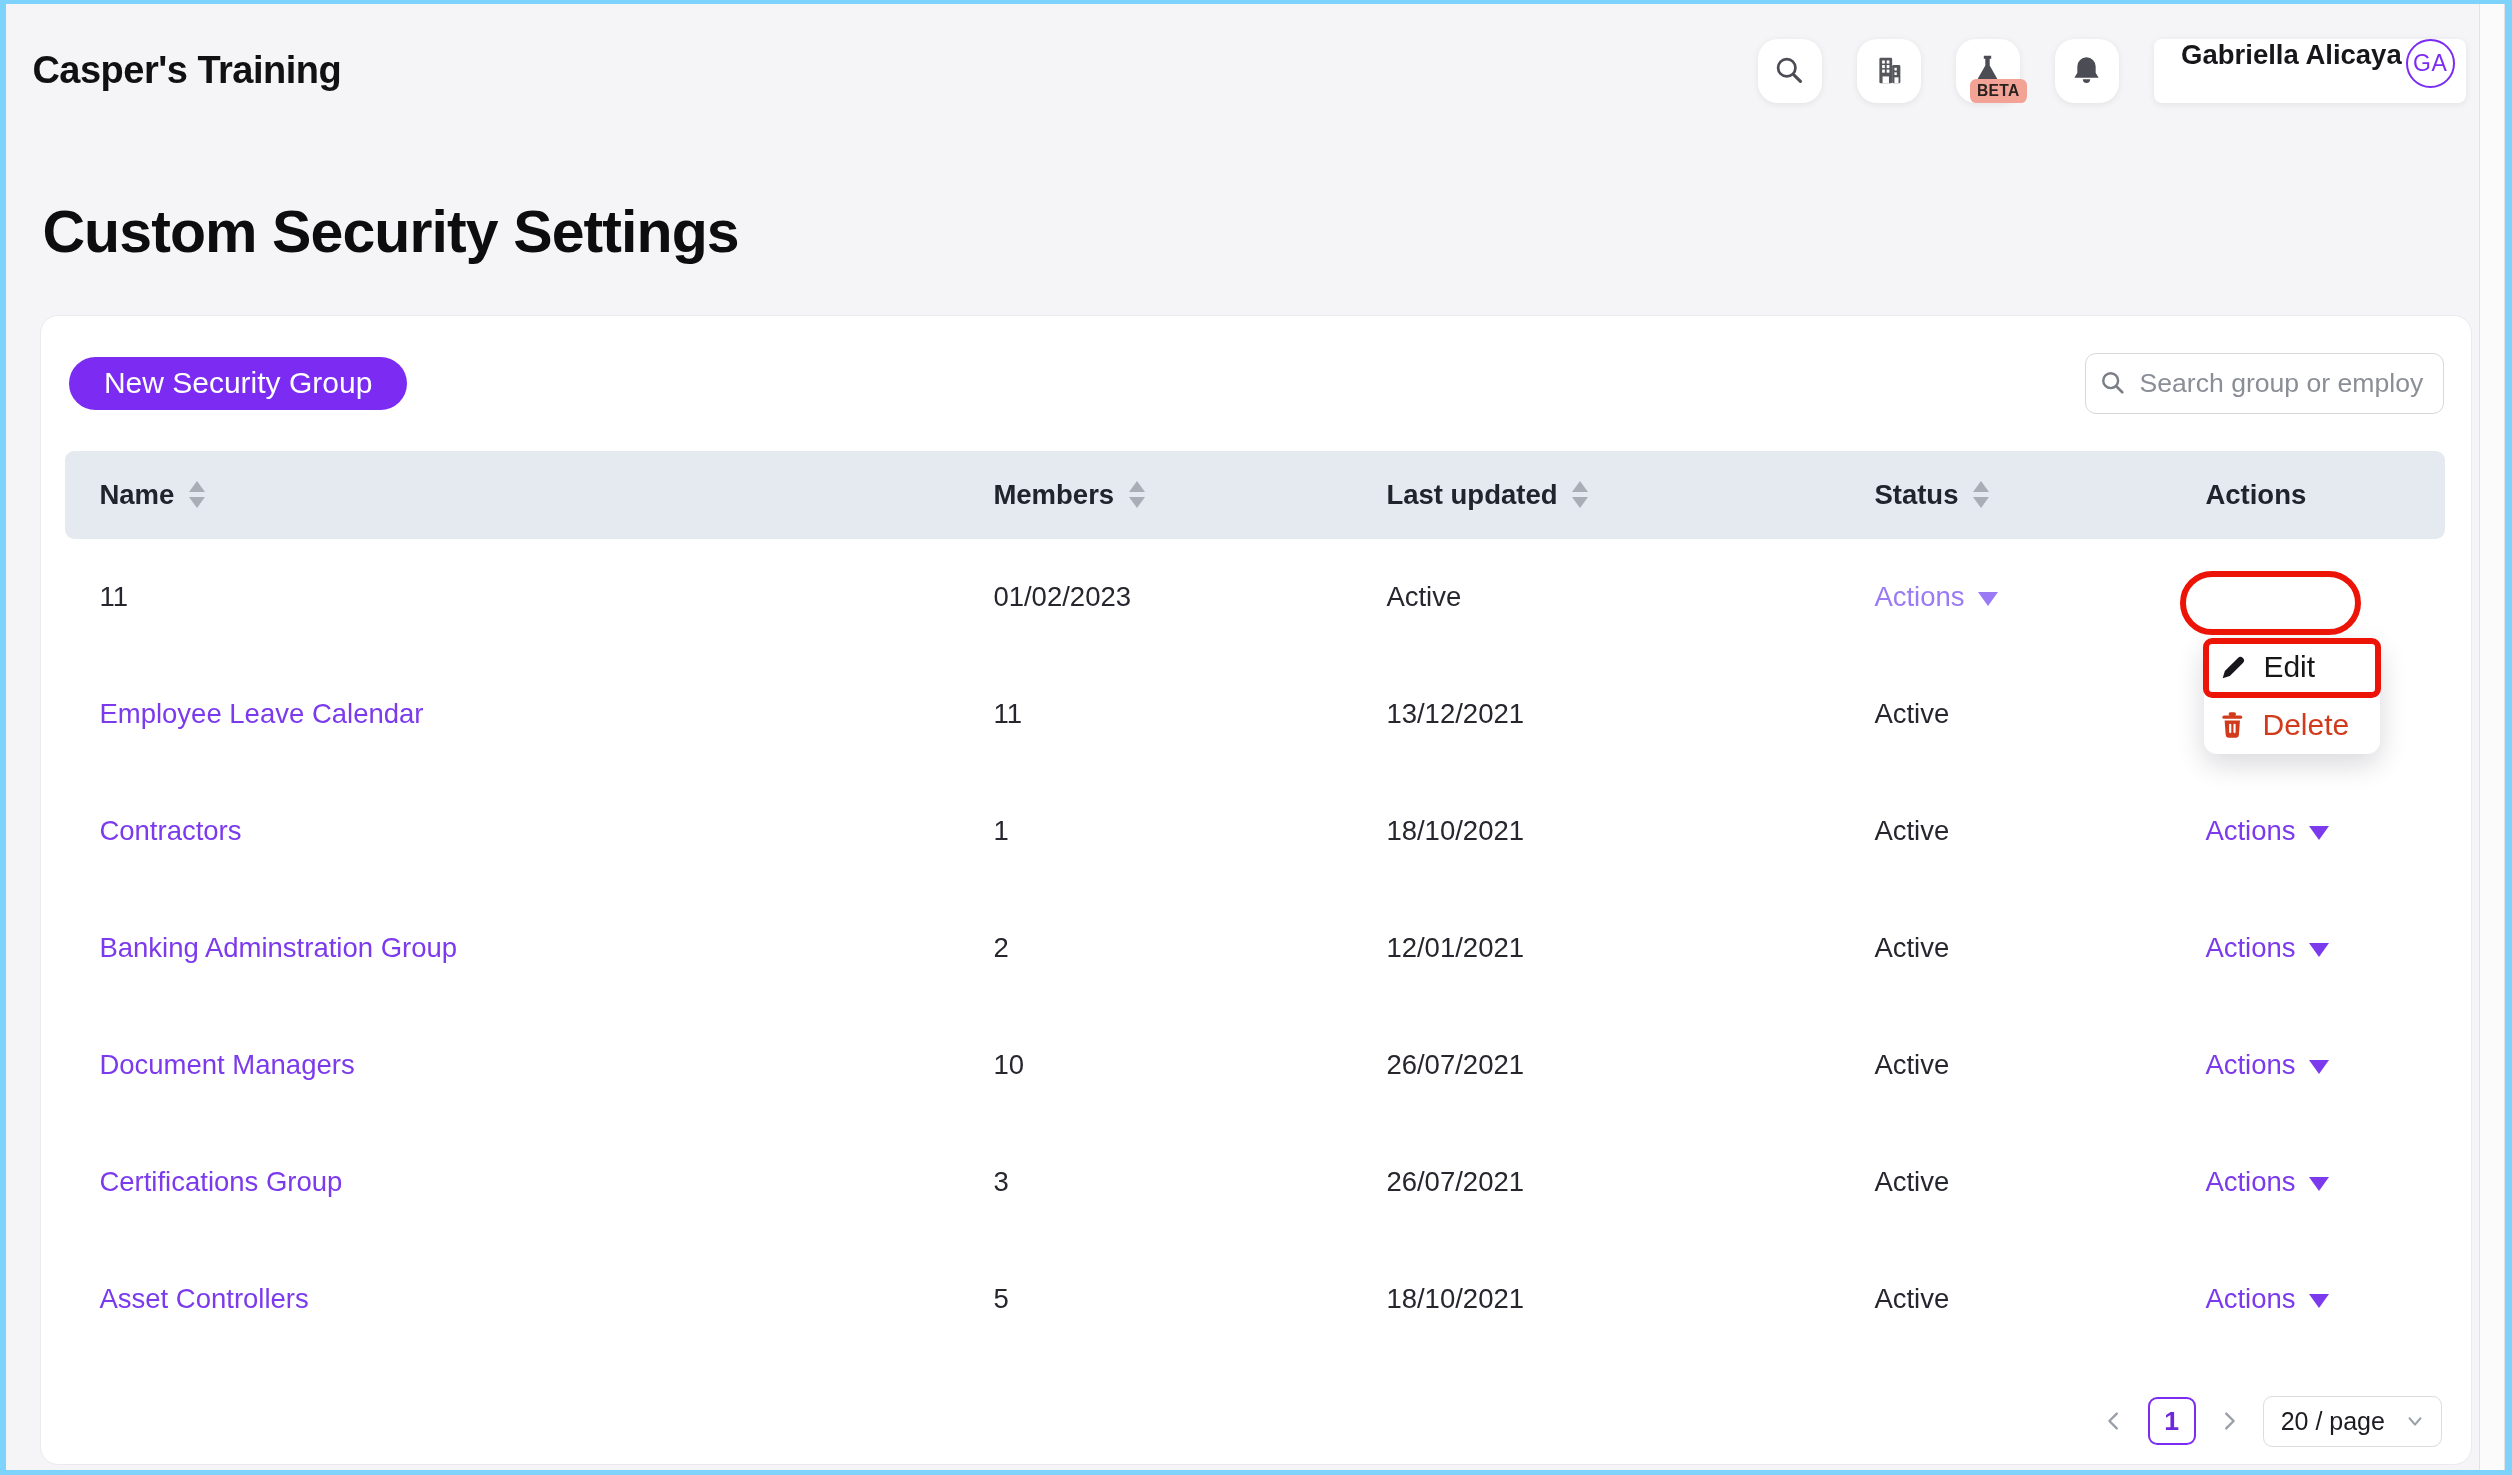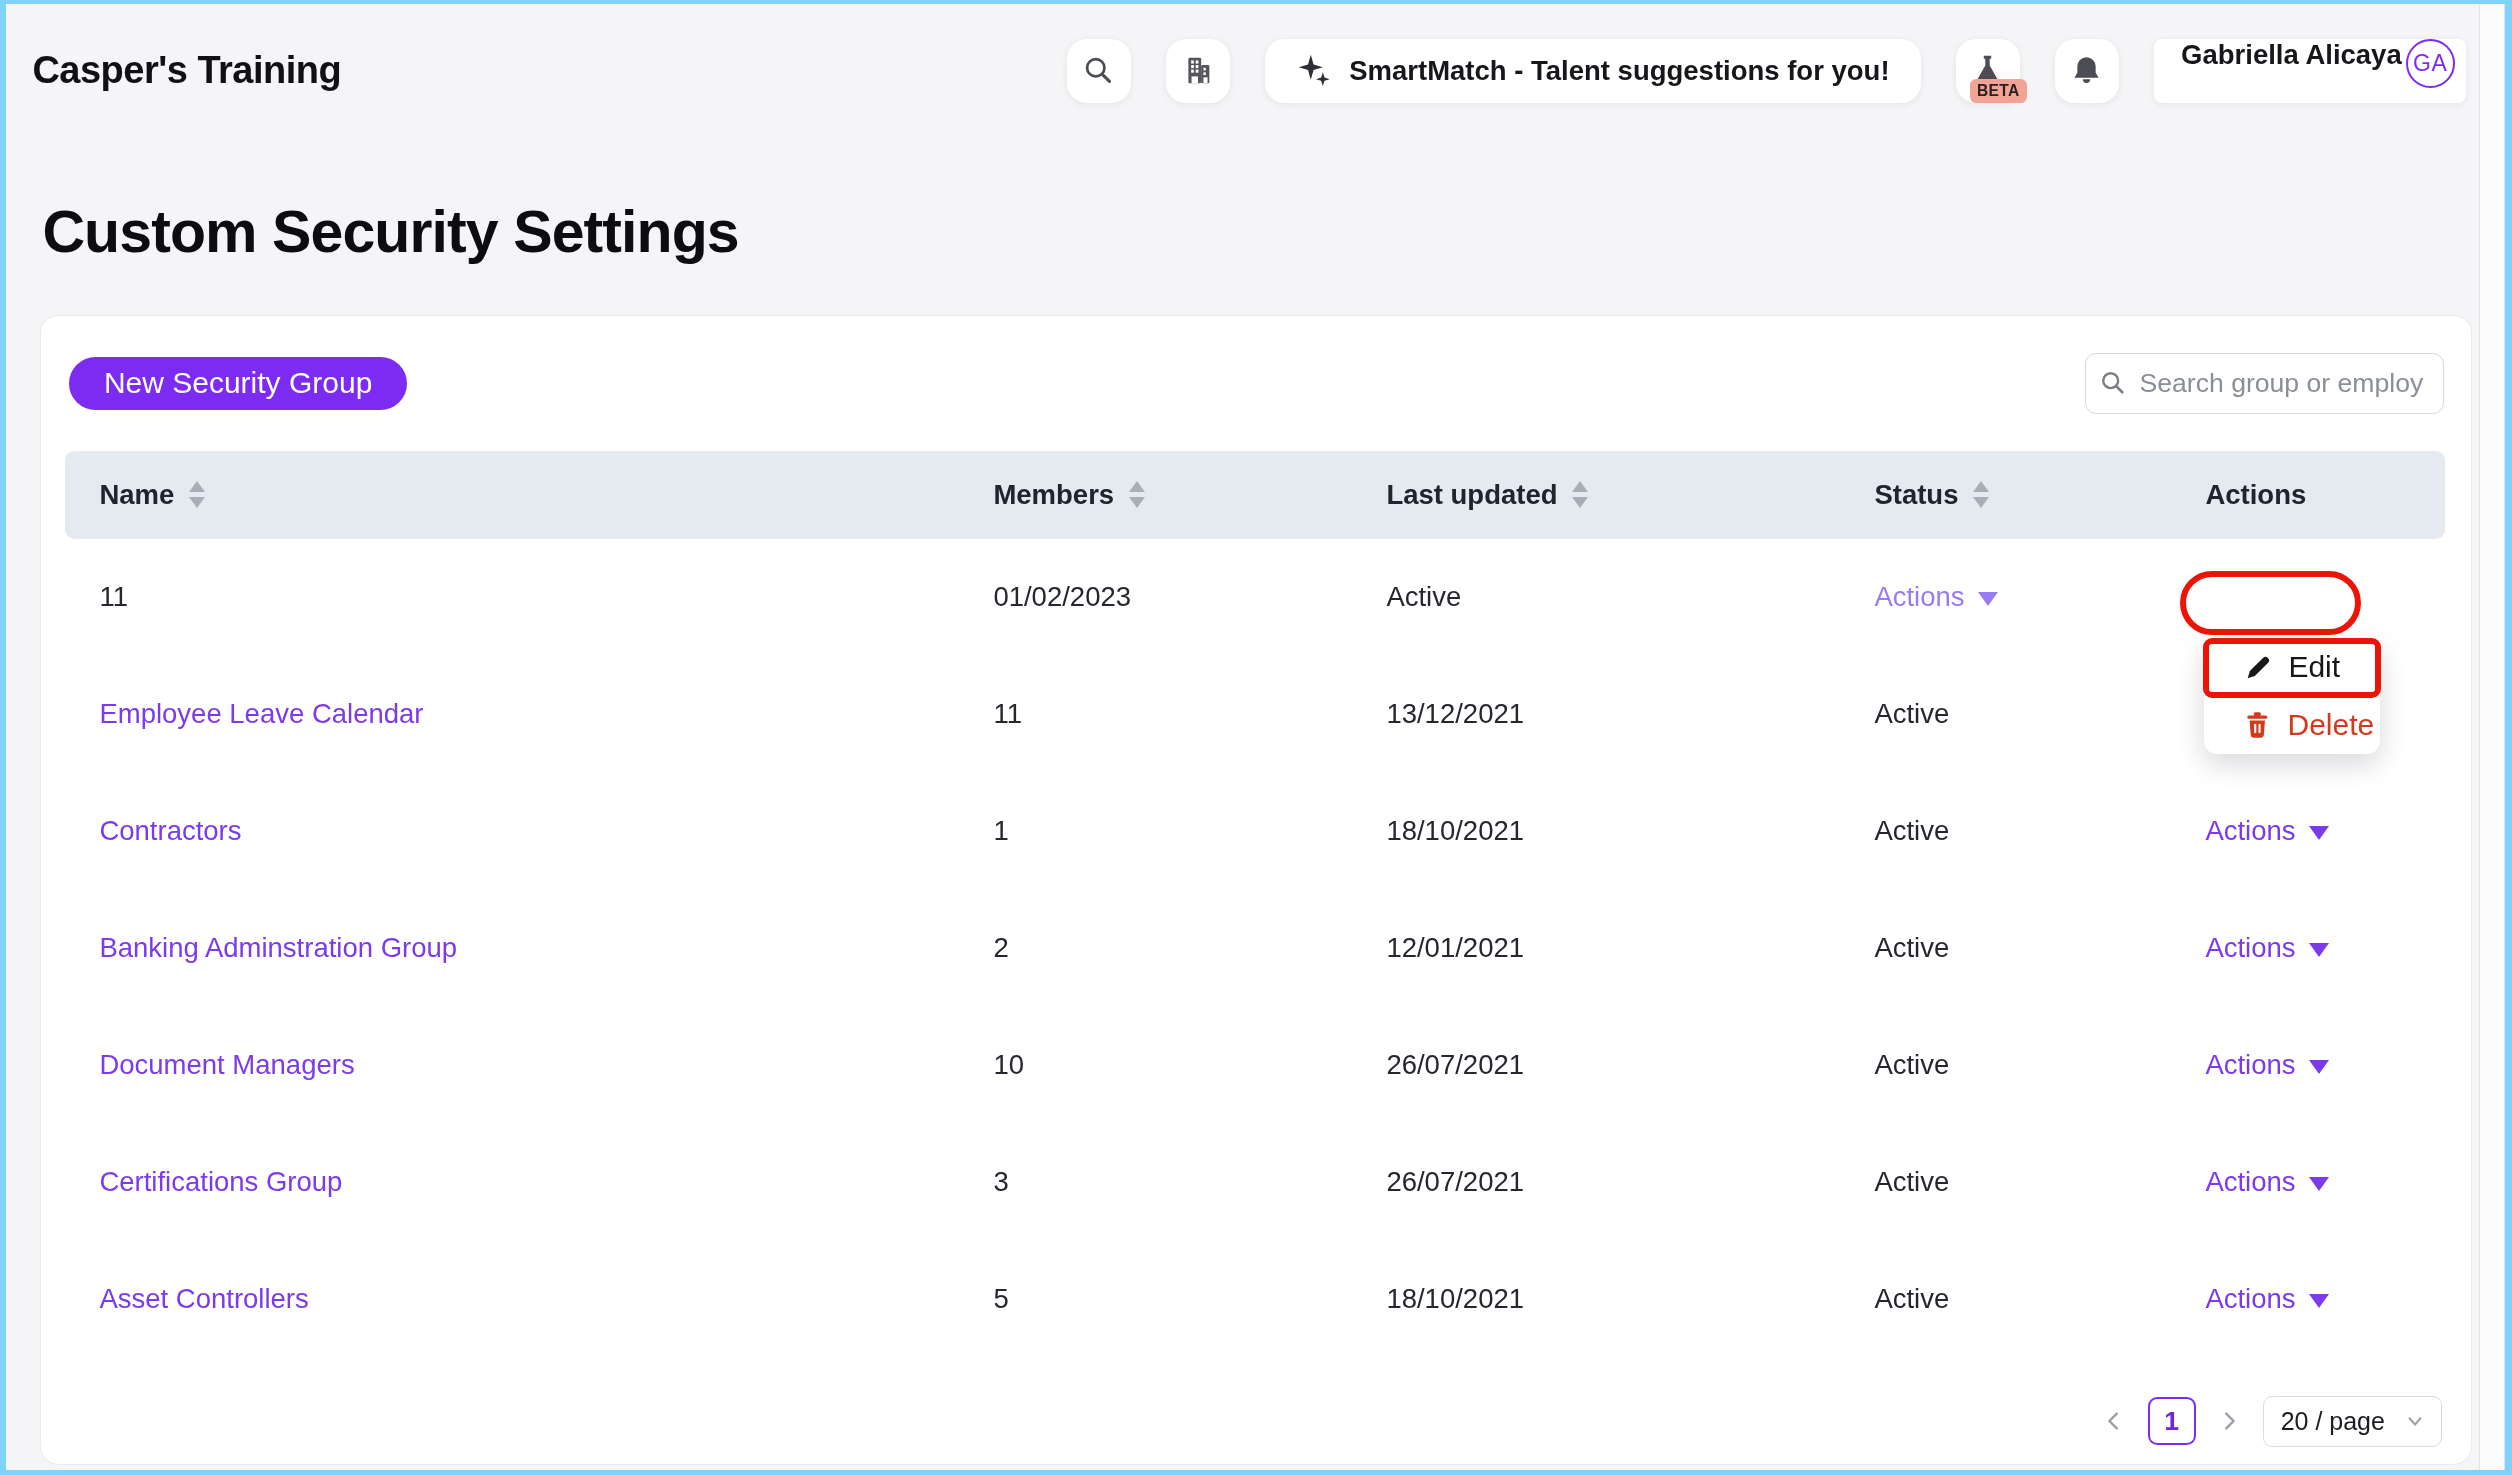--- a/index.html
+++ b/index.html
@@ -69,21 +69,21 @@
   .pg-chev { display:flex; align-items:center; justify-content:center; width:27.5px; height:27.5px; cursor:pointer; }
   .pg-num { width:48px; height:48px; border:2.7px solid #7b2bf2; border-radius:9.2px; color:#6d28d9;
     font-size:26.6px; font-weight:700; display:flex; align-items:center; justify-content:center; cursor:pointer; }
   .pg-size { height:51px; min-width:167px; border:1.8px solid #dcdce0; border-radius:9.2px; background:#fff;
     display:flex; align-items:center; justify-content:space-between; gap:20px; padding:0 16.5px;
     font-size:25px; color:#1c1c22; cursor:pointer; }
 
   
   .dropdown { position:absolute; left:2198px; top:635px; width:176px; height:115px; background:#fff;
     border-radius:13px; box-shadow:0 9.2px 27.5px rgba(15,15,35,.16); z-index:10; display:flex; flex-direction:column; }
-  .dd-item { flex:1; display:flex; align-items:center; gap:16.5px; padding-left:40px;
+  .dd-item { flex:1; display:flex; align-items:center; gap:16.5px; padding-left:15px;
     font-size:30px; font-weight:500; color:#17171a; cursor:pointer; }
   .dd-item.delete { color:#d23a1c; }
 
   
   .annot-ellipse { position:absolute; left:2174px; top:567px; width:181px; height:64px;
     border:6.4px solid #ec1307; border-radius:33px; z-index:11; pointer-events:none; }
   .annot-rect { position:absolute; left:2197px; top:634px; width:178px; height:60px;
     border:6.4px solid #ec1307; border-radius:9.2px; z-index:11; pointer-events:none; }
 
   svg { display:block; }
@@ -123,29 +123,20 @@
                   <rect x="15" y="16" width="3" height="3.4"></rect>
                 <rect x="23.5" y="14" width="2.6" height="3"></rect>
                   <rect x="23.5" y="19" width="2.6" height="3"></rect>
                 <rect x="10.5" y="23.5" width="7" height="7.5"></rect>
                 <rect x="23.5" y="24.5" width="4.5" height="6.5"></rect>
               </g>
             </svg>
           </span>
         </button>
 
-        <button class="pill-btn">
-          <span>
-            <svg width="37" height="37" viewBox="0 0 40 40">
-              <path d="M16 3 L19 13.5 L29 16.5 L19 19.5 L16 30 L13 19.5 L3 16.5 L13 13.5 Z" fill="#2e2e36"></path>
-              <path d="M29 22 L30.8 27.6 L36.4 29.4 L30.8 31.2 L29 36.8 L27.2 31.2 L21.6 29.4 L27.2 27.6 Z" fill="#2e2e36"></path>
-            </svg>
-          </span>
-          <span>SmartMatch - Talent suggestions for you!</span>
-        </button>
 
         <button class="icon-btn">
           <span>
             <svg width="35" height="35" viewBox="0 0 38 38">
               <path d="M15 3 h8 v3.2 h-1.6 v7.3 l8 14.2 a4.8 4.8 0 0 1 -4.2 7 H12.8 a4.8 4.8 0 0 1 -4.2 -7 l8 -14.2 V6.2 H15 Z" fill="#4c4c54"></path>
             </svg>
           </span>
           <span class="beta-badge">BETA</span>
         </button>
 

